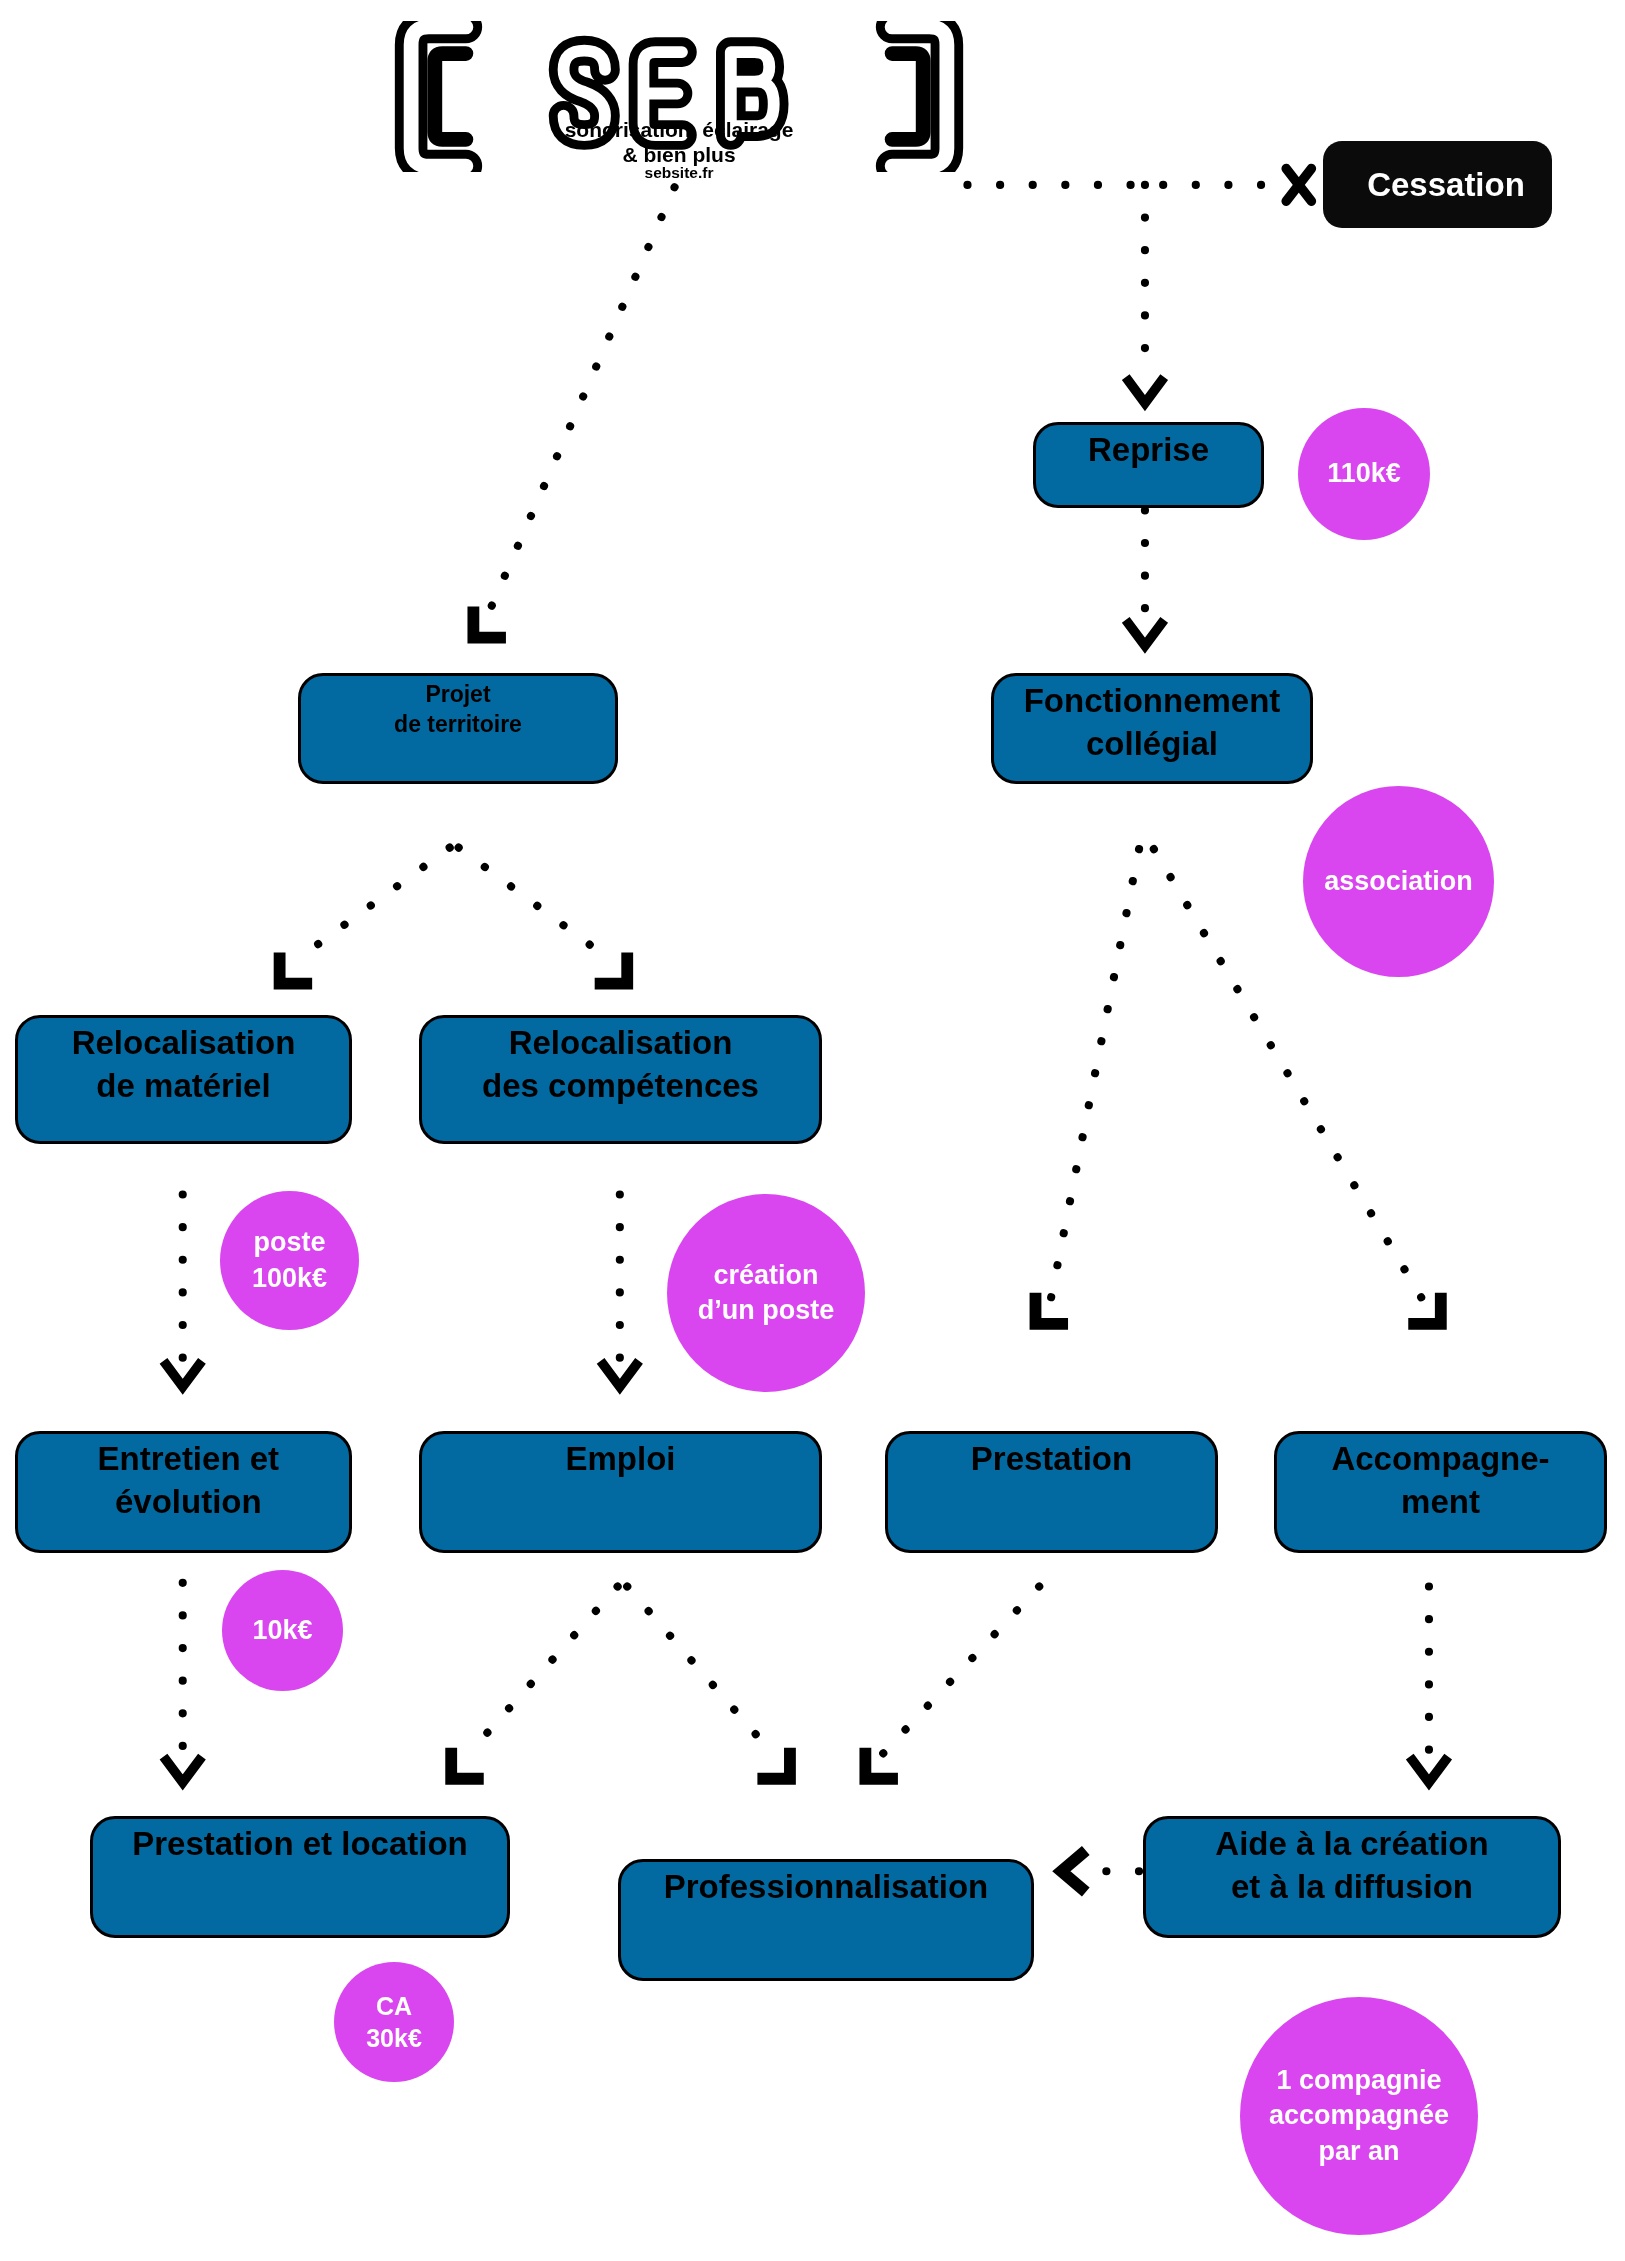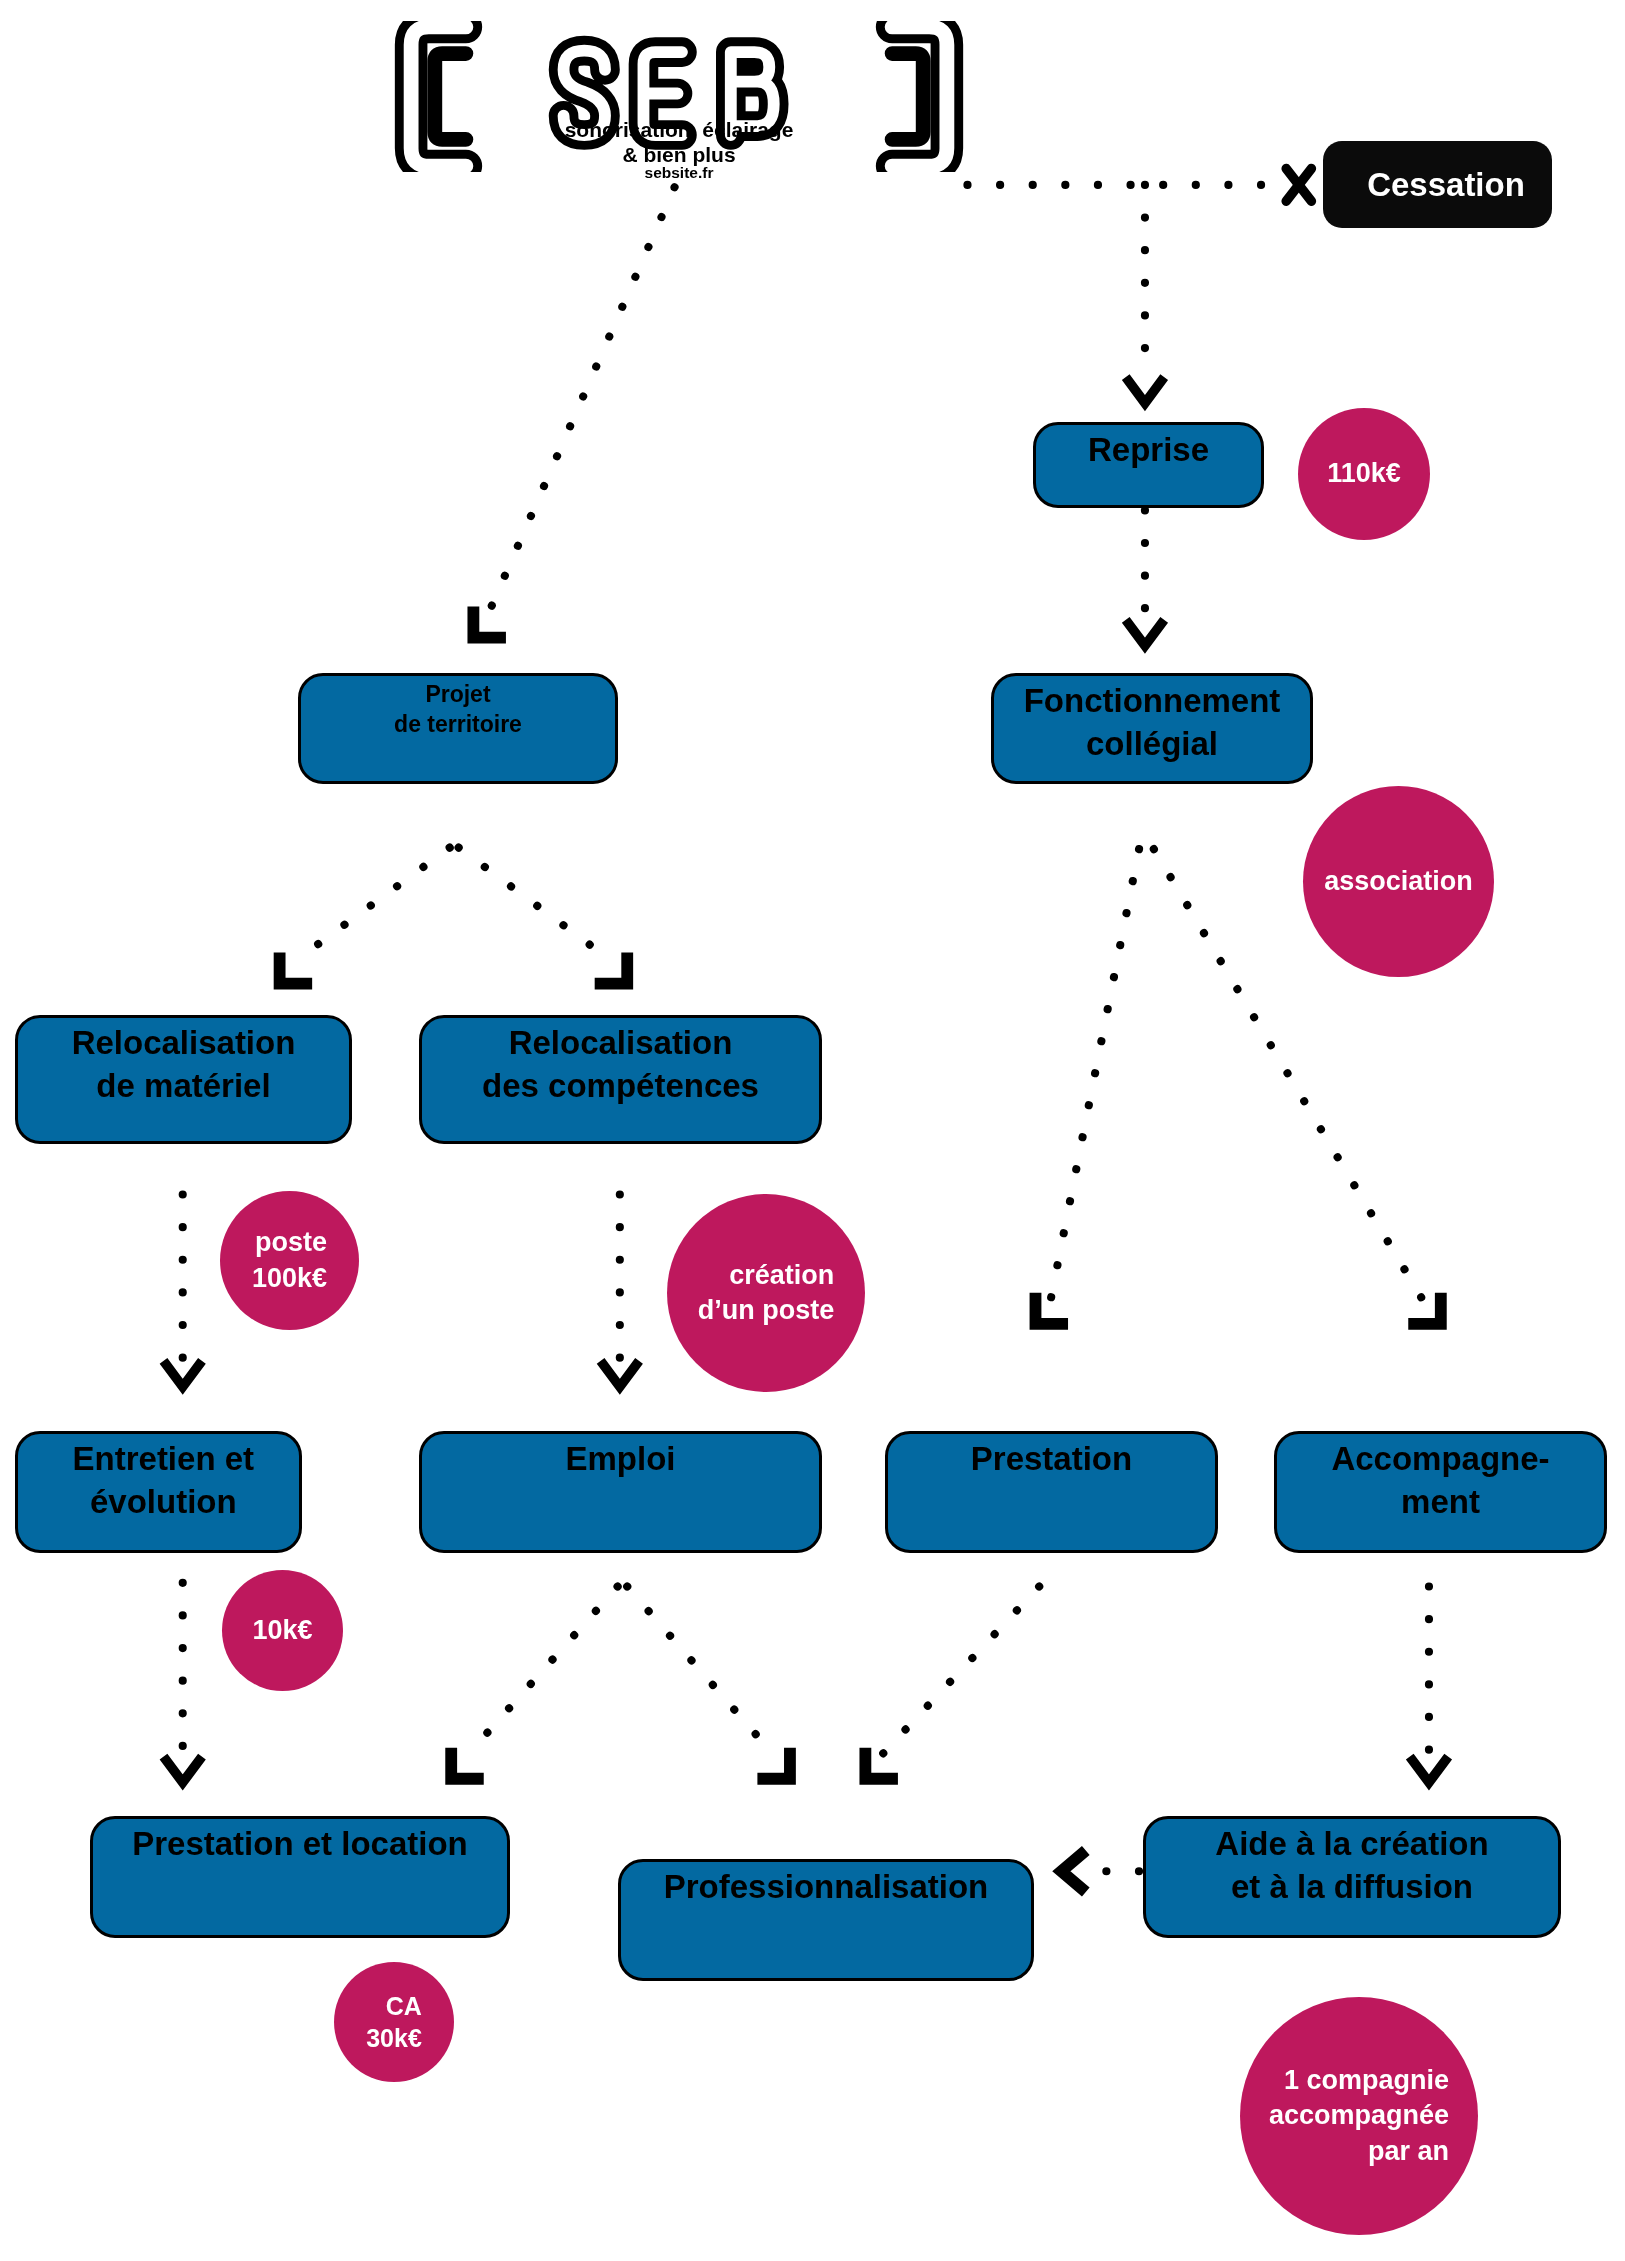--- a/index.html
+++ b/index.html
@@ -49,27 +49,27 @@
     align-items: center;
     justify-content: center;
     text-align: center;
     font-weight: 700;
     line-height: 1.25;
     padding-left: 17px;
   }
   .badge {
     position: absolute;
     box-sizing: border-box;
-    background: #be185d;
+    background: #d946ef;
     color: #ffffff;
     border-radius: 50%;
     display: flex;
     align-items: center;
     justify-content: center;
-    text-align: right;
+    text-align: center;
     font-weight: 700;
     line-height: 1.30;
   }
   .badge .ln { display: block; white-space: nowrap; }
 
   
   #logo {
     position: absolute;
     left: 383px;
     top: 21px;
@@ -228,21 +228,21 @@
     </div>
   </div>
 
   <div class="node" style="left:419px; top:1015px; width:403px; height:129px; font-size:33px;">
     <div>
       <span class="ln">Relocalisation</span>
       <span class="ln">des compétences</span>
     </div>
   </div>
 
-  <div class="node" style="left:15px; top:1431px; width:287px; height:122px; font-size:33px;padding-left:20px;">
+  <div class="node" style="left:15px; top:1431px; width:337px; height:122px; font-size:33px;padding-left:20px;">
     <div>
       <span class="ln">Entretien et</span>
       <span class="ln">évolution</span>
     </div>
   </div>
 
   <div class="node" style="left:419px; top:1431px; width:403px; height:122px; font-size:33px;">
     <div>
       <span class="ln">Emploi</span>
     </div>

